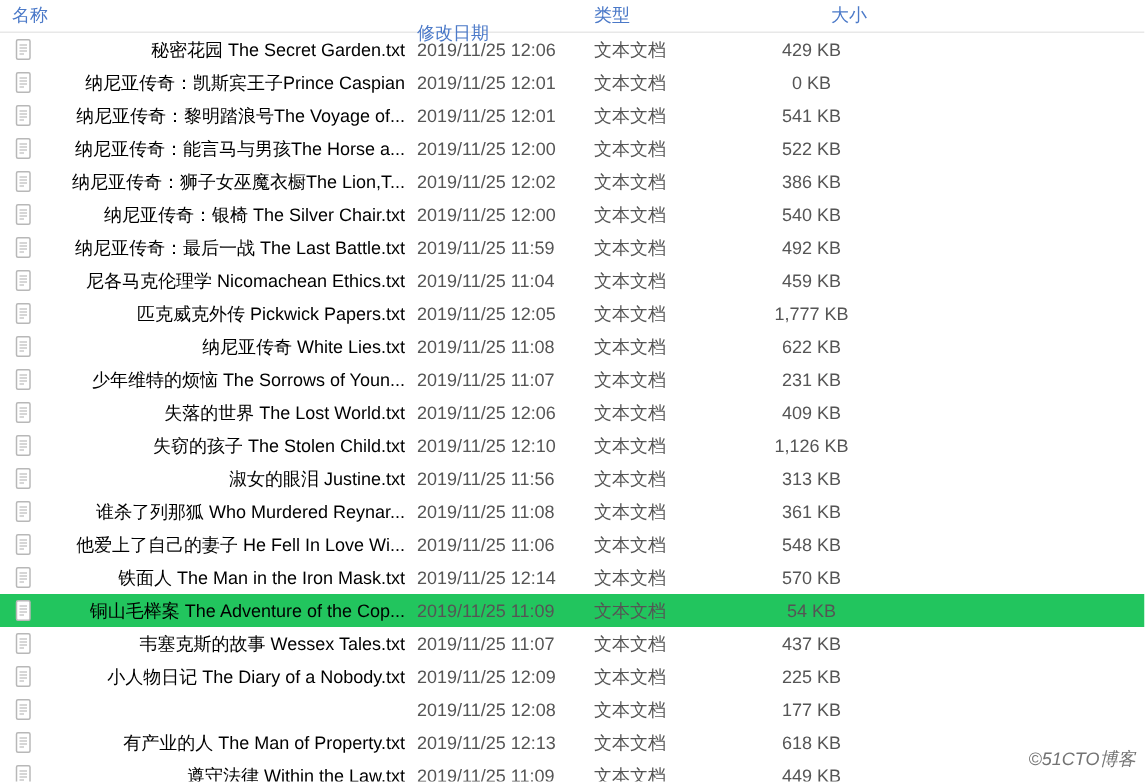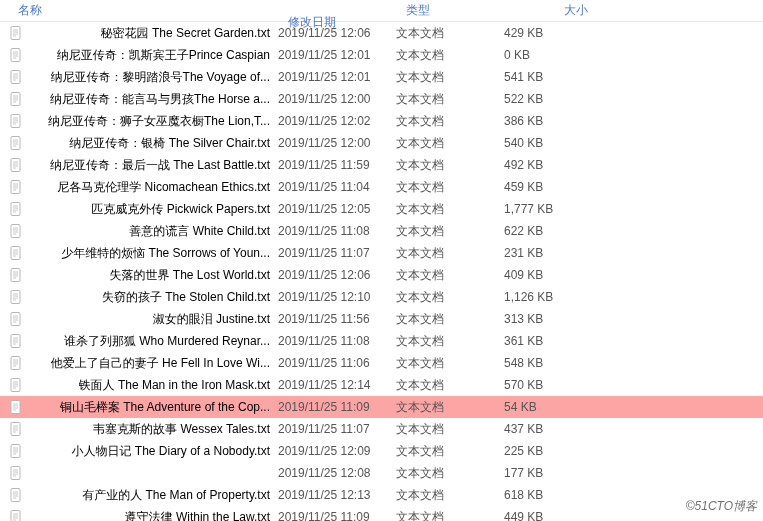--- a/index.html
+++ b/index.html
@@ -11,39 +11,39 @@
     color: #000;
     width: 763px;
     height: 521px;
     overflow: hidden;
     position: relative;
   }
   .header {
     display: flex;
     align-items: center;
     height: 22px;
-    padding-left: 18px;
+    padding-left: 8px;
     border-bottom: 1px solid #e8e8e8;
     color: #4b79c8;
     background: #fff;
   }
   .col-name { width: 270px; }
   .col-date { width: 118px; margin-top: 24px; }
   .col-type { width: 108px; }
   .col-size { width: 80px; text-align: right; padding-right: 6px; }
   .list { }
   .row {
     display: flex;
     align-items: center;
     height: 22px;
     padding-left: 8px;
     color: #000;
     cursor: default;
   }
-  .row.selected { background: #fca5a5; }
+  .row.selected { background: #22c55e; }
   .icon {
     width: 16px; height: 16px;
     margin-right: 4px;
     flex-shrink: 0;
     display: inline-flex;
     align-items: center;
     justify-content: center;
   }
   .fname {
     white-space: nowrap;
@@ -53,21 +53,21 @@
   .col-name-cell {
     width: 270px;
     display: flex;
     align-items: center;
     overflow: hidden;
     padding-right: 8px;
     justify-content: space-between;
   }
   .col-date-cell { width: 118px; color:#555; }
   .col-type-cell { width: 108px; color:#555;font-family:Liberation Serif, serif; }
-  .col-size-cell { width: 80px; text-align: left; padding-right: 6px; color:#555; }
+  .col-size-cell { width: 80px; text-align: center; padding-right: 6px; color:#555; }
   .watermark {
     position: absolute;
     right: 6px;
     bottom: 6px;
     font-size: 12px;
     color: #737373;
     font-style: italic;
   }
   svg.file-icon { display:block; }
 </style>
@@ -239,21 +239,21 @@
       <div class="col-name-cell">
         <span class="icon">
           <svg class="file-icon" width="16" height="16" viewBox="0 0 16 16">
             <rect x="3" y="1.5" width="9" height="13" rx="1" fill="#fff" stroke="#b8b8b8"></rect>
             <line x1="5" y1="5" x2="10" y2="5" stroke="#c8c8c8" stroke-width="1"></line>
             <line x1="5" y1="7" x2="10" y2="7" stroke="#c8c8c8" stroke-width="1"></line>
             <line x1="5" y1="9" x2="10" y2="9" stroke="#c8c8c8" stroke-width="1"></line>
             <line x1="5" y1="11" x2="8" y2="11" stroke="#c8c8c8" stroke-width="1"></line>
           </svg>
         </span>
-        <span class="fname">善意的谎言 White Child.txt</span>
+        <span class="fname">纳尼亚传奇 White Lies.txt</span>
       </div>
       <div class="col-date-cell">2019/11/25 11:08</div>
       <div class="col-type-cell">文本文档</div>
       <div class="col-size-cell">622 KB</div>
     </div>
     <div class="row">
       <div class="col-name-cell">
         <span class="icon">
           <svg class="file-icon" width="16" height="16" viewBox="0 0 16 16">
             <rect x="3" y="1.5" width="9" height="13" rx="1" fill="#fff" stroke="#b8b8b8"></rect>

